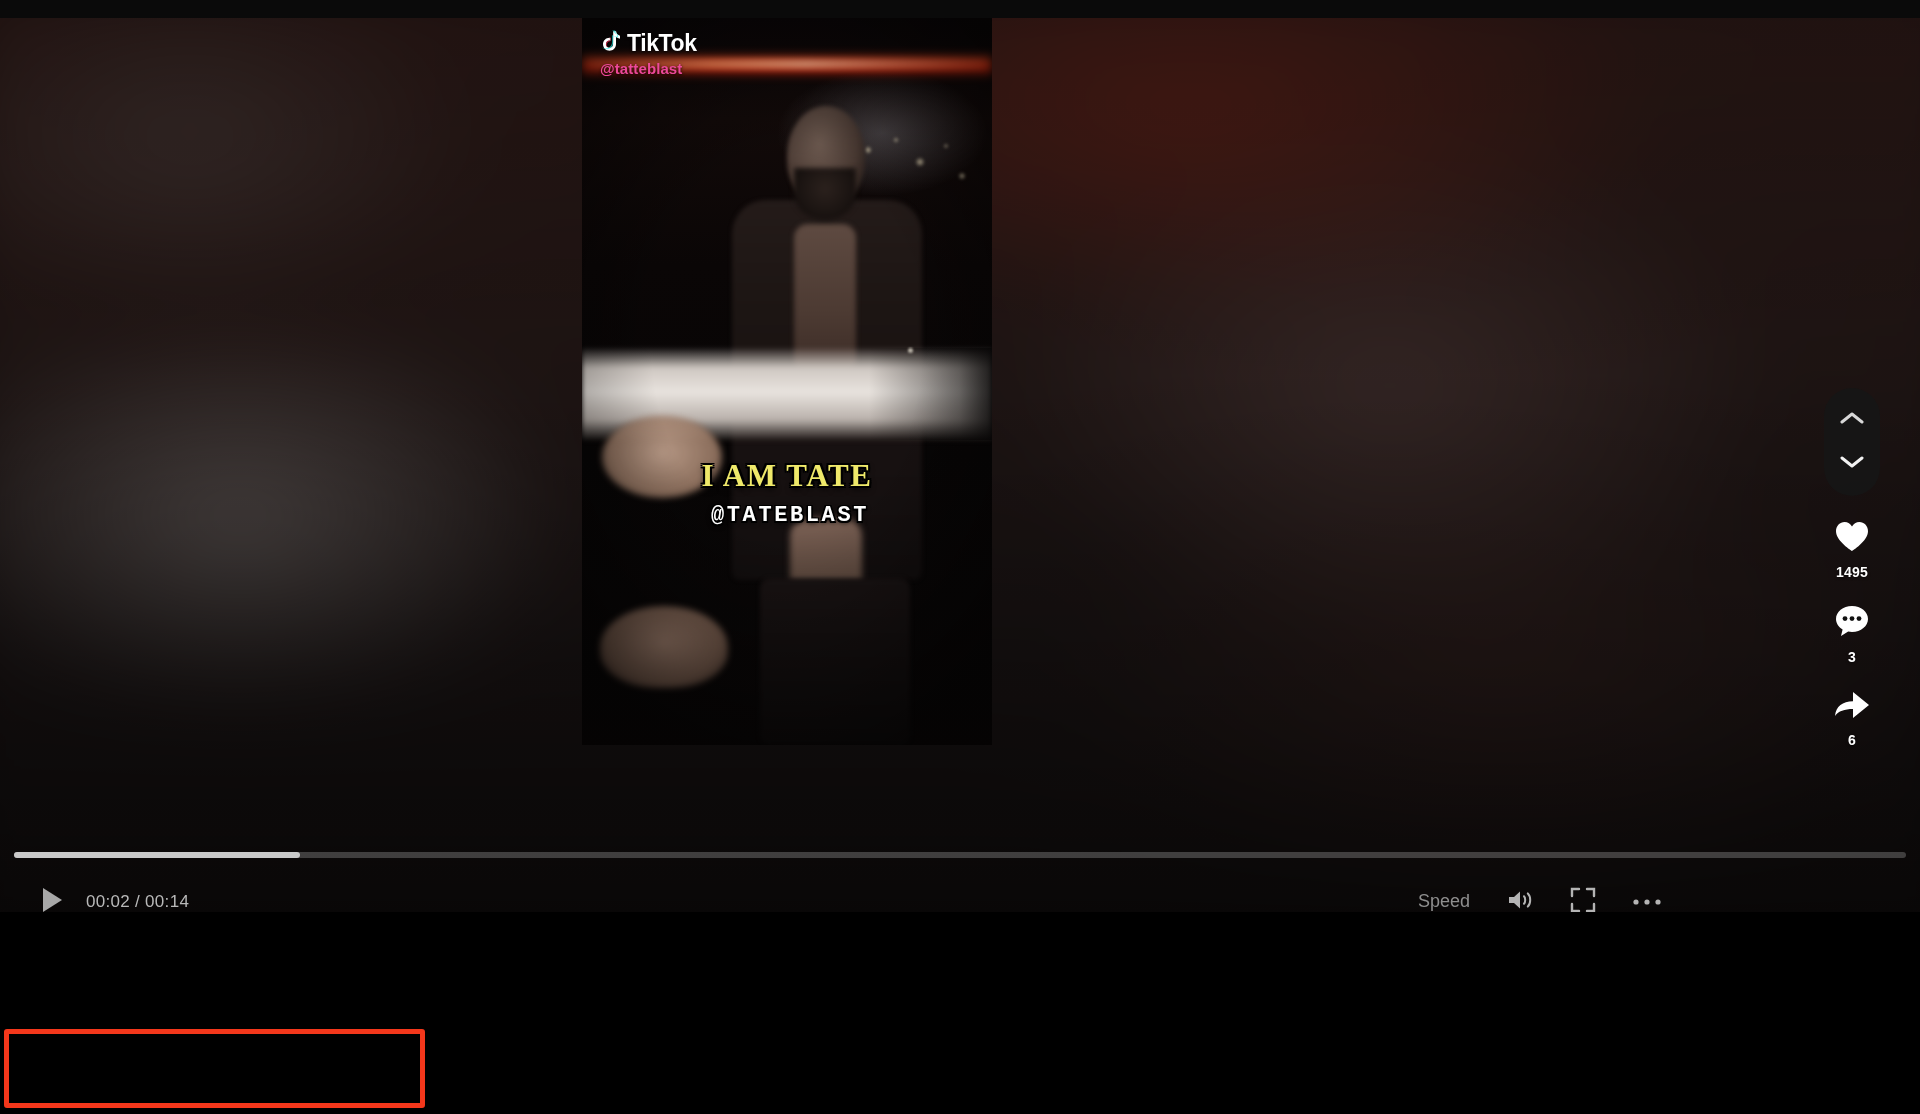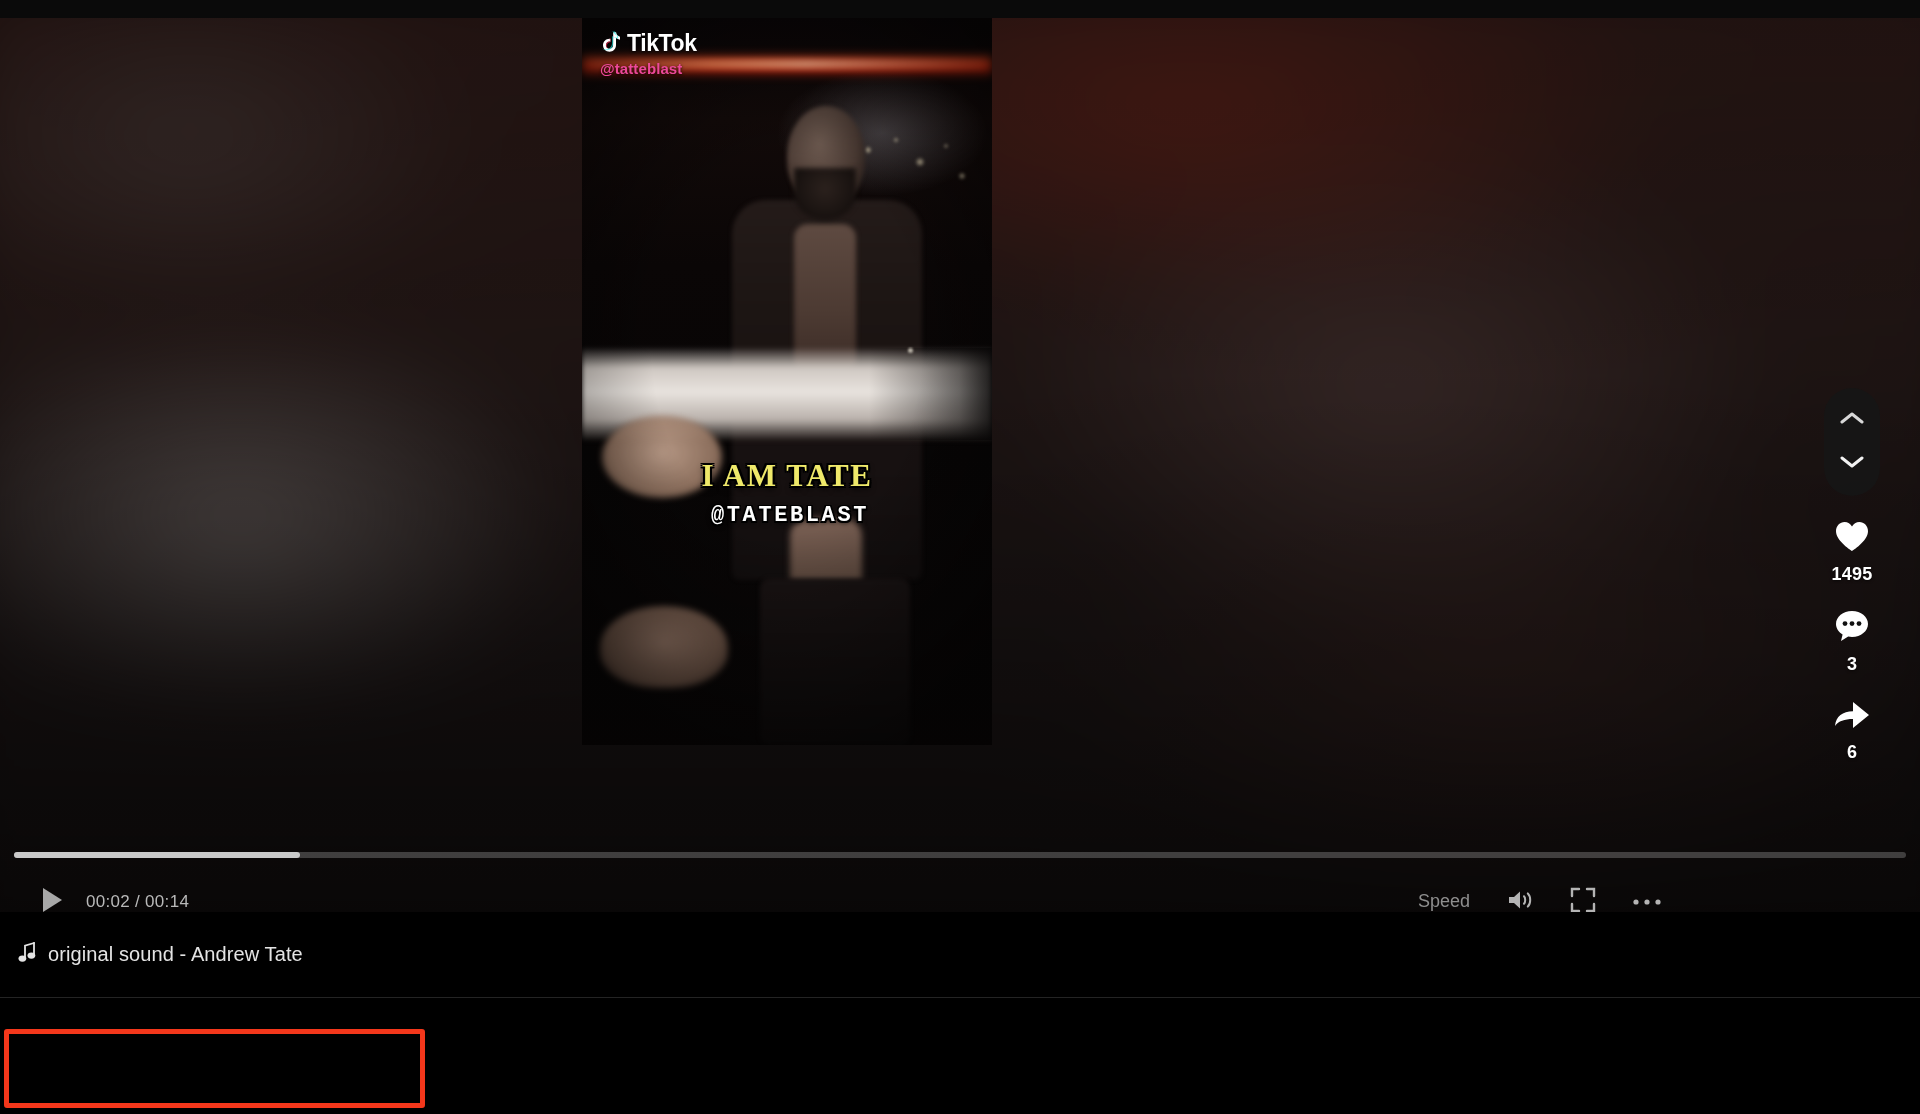--- a/index.html
+++ b/index.html
@@ -122,21 +122,21 @@
     position:absolute; left:326px; top:330px; width:5px; height:5px;
     background:#efe7d6; border-radius:50%; filter:blur(1px);
   }
   .vid-vignette {
     position:absolute; inset:0;
     background:radial-gradient(ellipse 300px 420px at 50% 45%, rgba(0,0,0,0) 45%, rgba(0,0,0,0.55) 100%);
   }
 
   
   .watermark { position:absolute; left:18px; top:12px; }
-  .wm-row { display:flex; align-items:flex-end; gap:7px; }
+  .wm-row { display:flex; align-items:flex-start; gap:7px; }
   .wm-text {
     color:#fff; font-size:23px; font-weight:bold; letter-spacing:-0.4px;
     text-shadow:0 1px 3px rgba(0,0,0,.7);
   }
   .wm-user {
     color:#ec4899; font-size:15px; font-weight:600; margin-top:3px; letter-spacing:0.1px;
     text-shadow:0 1px 3px rgba(0,0,0,.8);
   }
 
   
@@ -160,21 +160,21 @@
   .side-rail { position:absolute; right:40px; top:370px; width:56px; }
   .nav-pill {
     width:56px; height:108px; background:rgba(22,22,22,0.88); border-radius:28px;
     display:flex; flex-direction:column; align-items:center; justify-content:space-around;
     padding:10px 0;
   }
   .nav-btn { width:34px; height:34px; display:flex; align-items:center; justify-content:center; cursor:pointer; }
   .action { margin-top:24px; display:flex; flex-direction:column; align-items:center; cursor:pointer; }
   .action:first-of-type { margin-top:36px; }
   .action-count {
-    color:#fff; font-size:18px; font-weight:bold; margin-top:7px; letter-spacing:.2px;
+    color:#fff; font-size:14px; font-weight:bold; margin-top:7px; letter-spacing:.2px;
     text-shadow:0 1px 3px rgba(0,0,0,.6);
   }
 
   
   .progress-wrap {
     position:absolute; left:14px; top:834px; width:1892px; height:6px;
     background:rgba(255,255,255,0.22); border-radius:3px; cursor:pointer;
   }
   .progress-fill { height:100%; width:15.1%; background:#c9c9c9; border-radius:3px; }
 
@@ -374,27 +374,16 @@
               <circle cx="26" cy="5" r="2.6" fill="#b4b4b4"></circle>
             </svg>
           </span>
         </span>
       </div>
     </div>
   </div>
 
   <div class="bottom-fill"></div>
 
-  <div class="music-row">
-    <span>
-      <svg width="18" height="22" viewBox="0 0 18 22">
-        <path d="M16 1 L7 3.6 L7 15.4" stroke="#e4e4e4" stroke-width="1.8" fill="none" stroke-linecap="round"></path>
-        <path d="M16 1 L16 12.4" stroke="#e4e4e4" stroke-width="1.8" fill="none" stroke-linecap="round"></path>
-        <ellipse cx="4.4" cy="16.6" rx="3.9" ry="3.1" fill="#e4e4e4"></ellipse>
-        <ellipse cx="13.4" cy="13.6" rx="3.9" ry="3.1" fill="#e4e4e4"></ellipse>
-      </svg>
-    </span>
-    <span class="music-text">original sound - Andrew Tate</span>
-  </div>
 
   <div class="annot-box" style="border-color: rgb(244, 55, 27);"></div>
 
 </div>
 
 </body></html>

